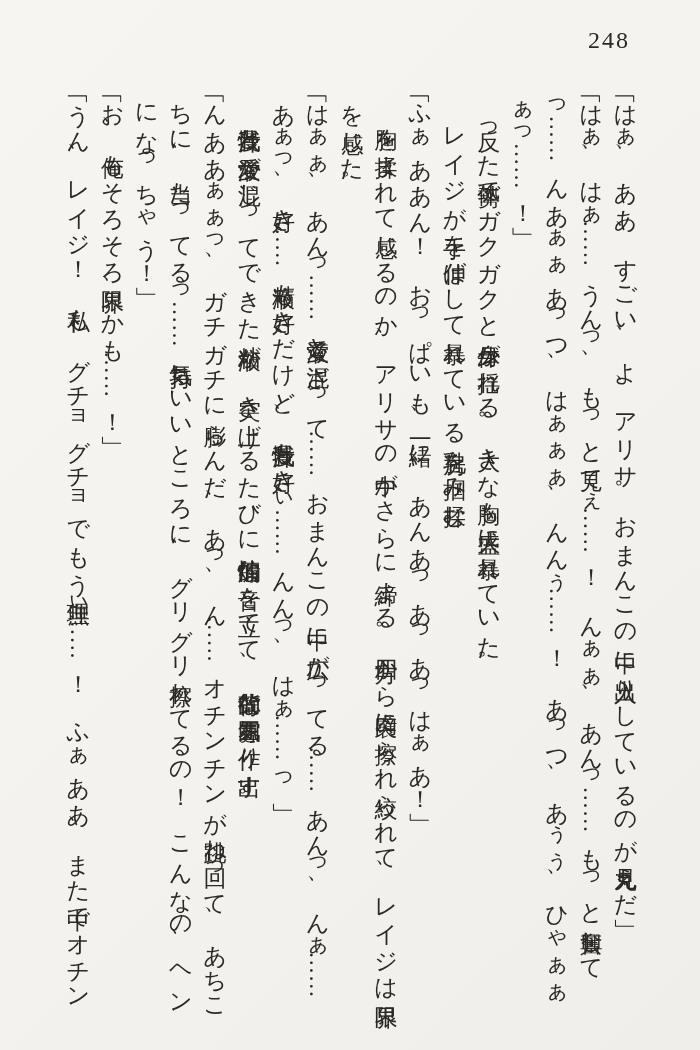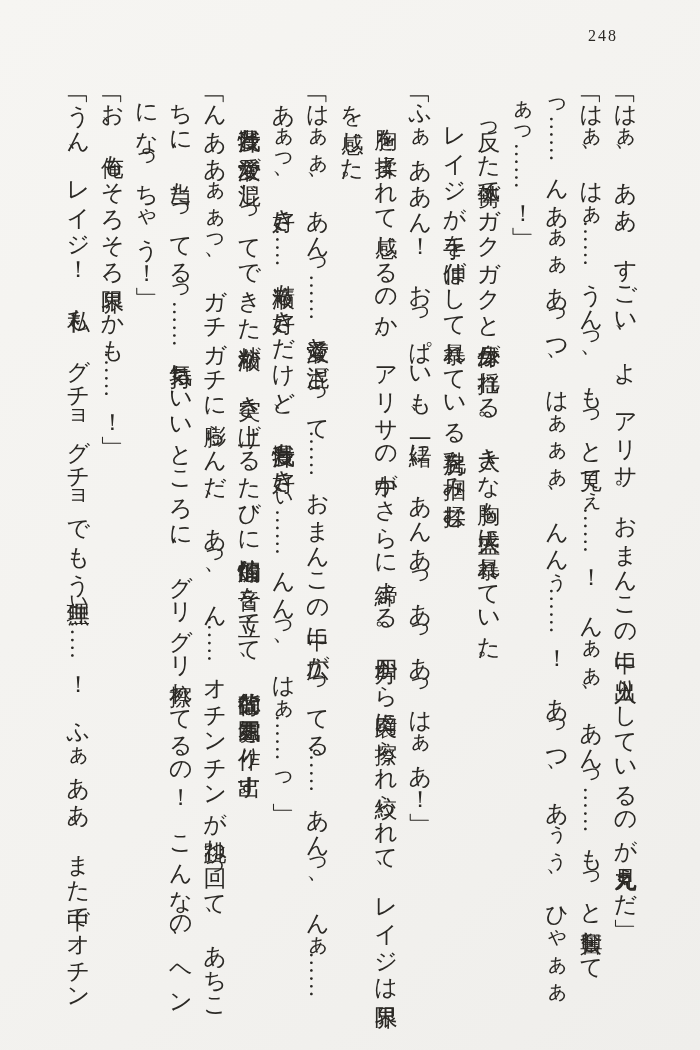--- a/index.html
+++ b/index.html
@@ -12,21 +12,21 @@
     height: 1050px;
     background: linear-gradient(135deg, #f6f5f2 0%, #f3f2ef 55%, #efeeeb 100%);
     overflow: hidden;
     font-family: "Liberation Serif", "DejaVu Serif", serif;
     color: #2b2925;
   }
   .page-number {
     position: absolute;
     top: 27px;
     left: 588px;
-    font-size: 16px;
+    font-size: 24px;
     letter-spacing: 2px;
     color: #2b2925;
   }
   .text-area {
     position: absolute;
     top: 88px;
     right: 58px;
     width: 586px;
     height: 924px;
     writing-mode: vertical-rl;

